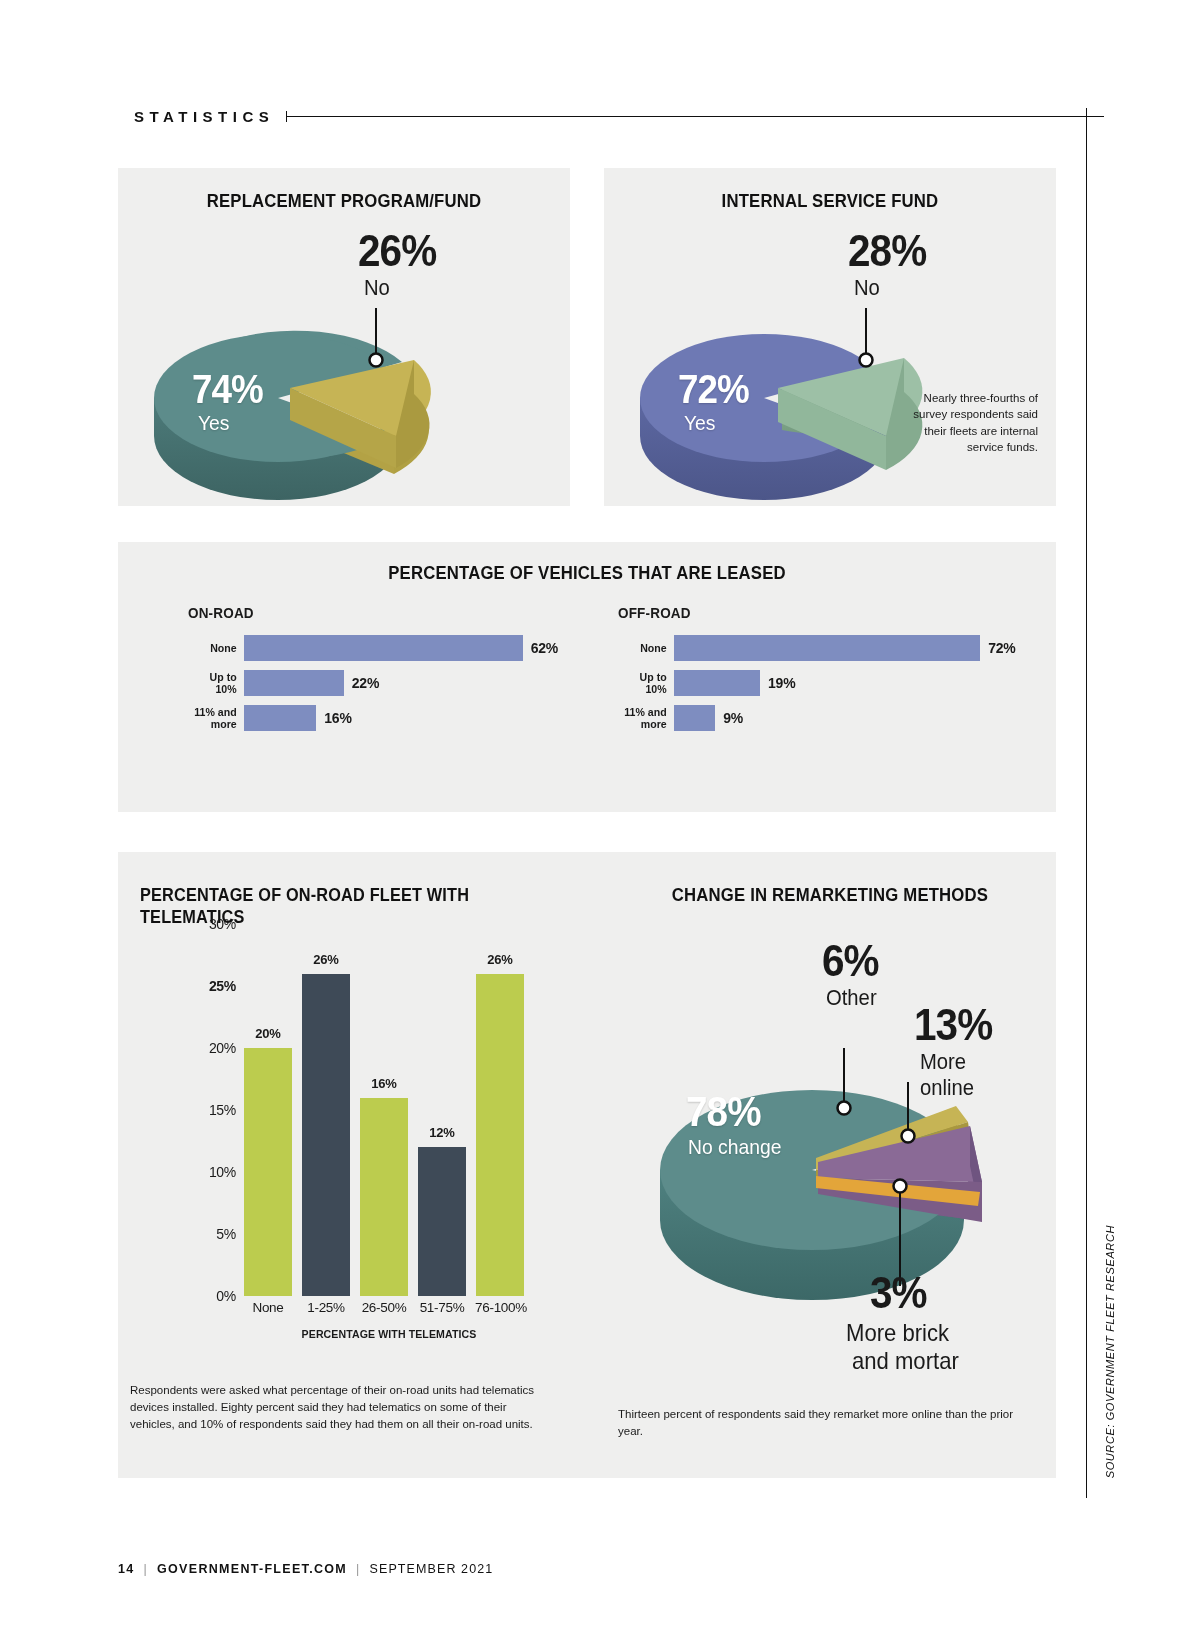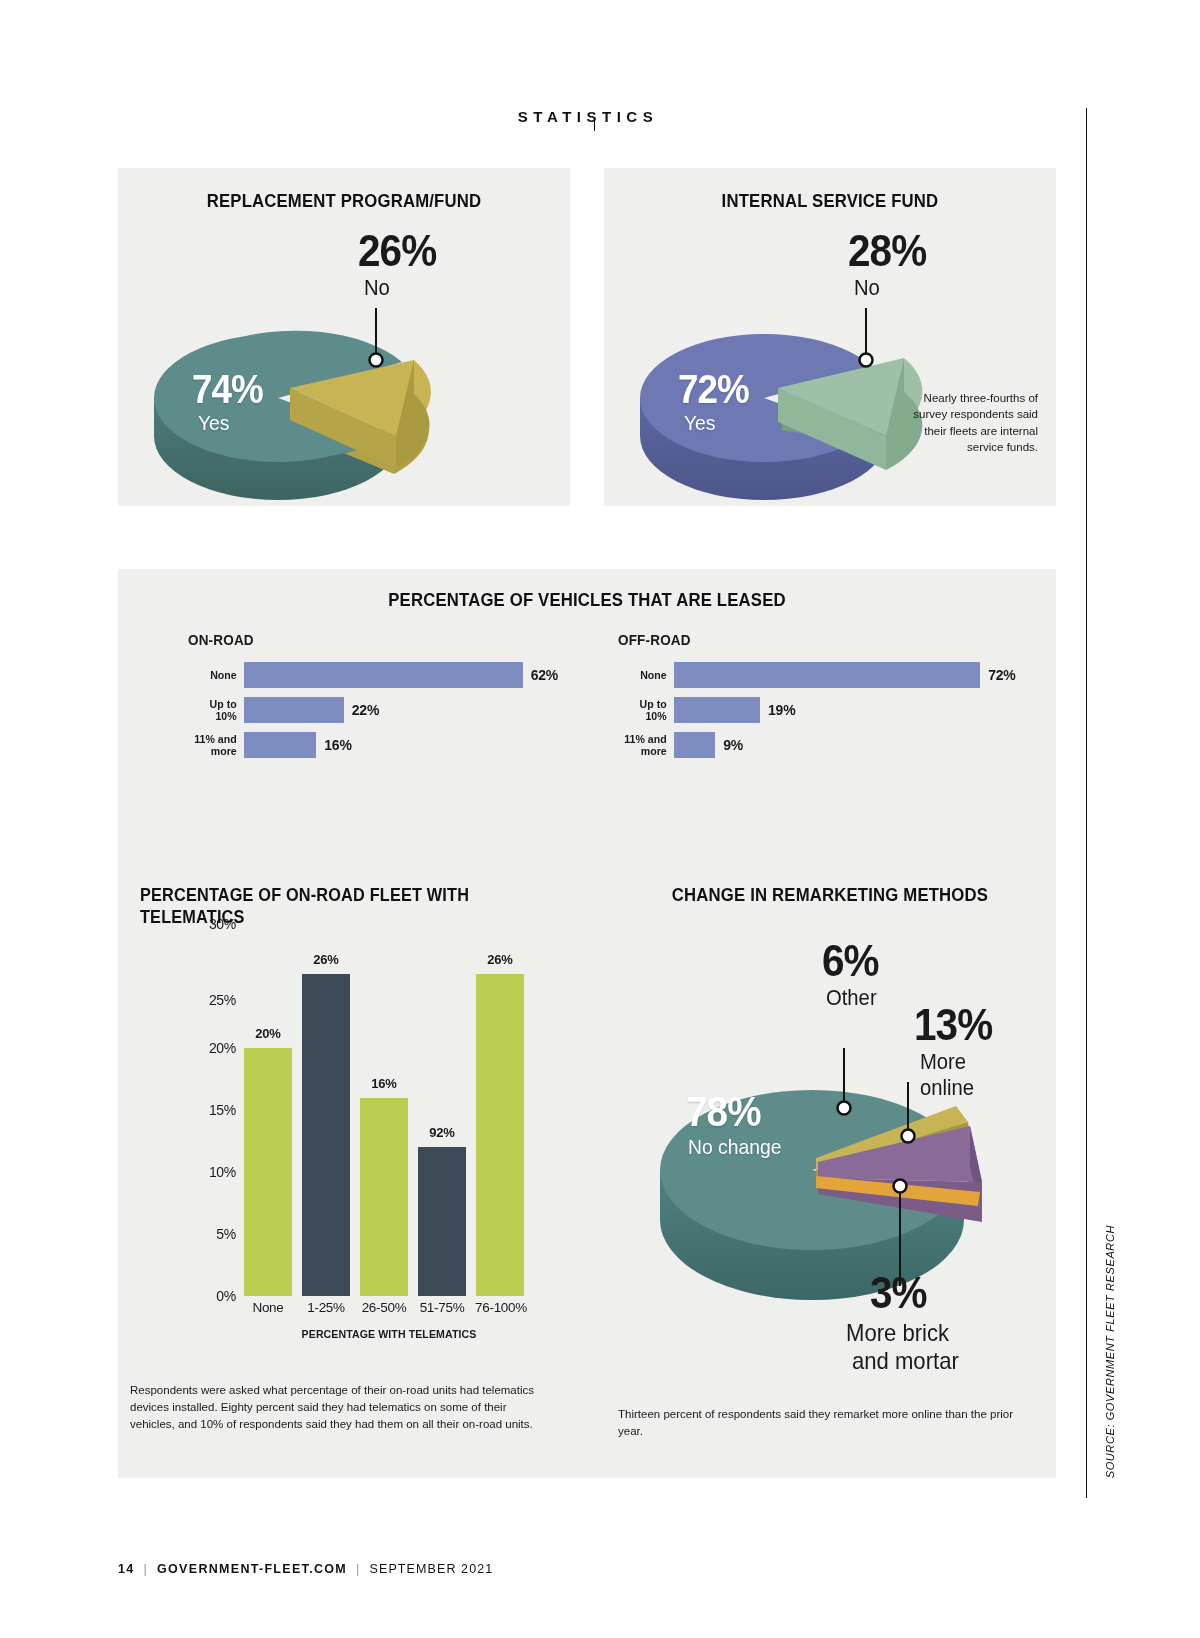--- a/index.html
+++ b/index.html
@@ -7,21 +7,21 @@
   body {
     background:#ffffff;
     font-family:"Liberation Sans", sans-serif;
     color:#1a1a1a;
     position:relative;
     overflow:hidden;
   }
   .page { position:absolute; inset:0; }
 
   
-  .kicker-row { position:absolute; left:103px; top:108px; width:970px; display:flex; align-items:center;flex-direction:column; }
+  .kicker-row { position:absolute; left:134px; top:108px; width:970px; display:flex; align-items:center; }
   .kicker { font-size:15px; font-weight:700; letter-spacing:5.5px; color:#111; white-space:nowrap; font-family:"Liberation Sans", sans-serif; }
   .kicker-rule { flex:1; height:1px; background:#111; margin-left:12px; position:relative; }
   .kicker-rule::before { content:""; position:absolute; left:0; top:-5px; width:1px; height:11px; background:#111; }
   .edge-rule { position:absolute; left:1086px; top:108px; width:1px; height:1390px; background:#111; }
 
   
   .panel { position:absolute; background:#efefee; }
   .panel-title {
     text-align:center; font-weight:700; font-size:19px; letter-spacing:.2px;
     color:#111; font-family:"Liberation Sans", sans-serif;
@@ -153,21 +153,21 @@
 
     <div class="in-pie-num" style="position:absolute; left:74px; top:202px;">72%</div>
     <div class="in-pie-lab" style="position:absolute; left:80px; top:244px;">Yes</div>
 
     <div class="big-num" style="position:absolute; left:244px; top:62px;">28%</div>
     <div class="sub-lab" style="position:absolute; left:250px; top:108px;">No</div>
 
     <div class="caption right" style="position:absolute; left:300px; top:222px; width:134px;">Nearly three-fourths of survey respondents said their fleets are internal service funds.</div>
   </div>
 
-  <div class="panel" style="left:118px; top:569px; width:938px; height:300px;">
+  <div class="panel" style="left:118px; top:542px; width:938px; height:270px;">
     <div class="panel-title" style="position:absolute; left:0; top:20px; width:100%;">PERCENTAGE OF VEHICLES THAT ARE LEASED</div>
 
     <div class="hbar-group" style="left:70px; top:62px; width:400px;">
       <div class="hbar-sub" style="margin-bottom:12px;">ON-ROAD</div>
 
       <div class="hbar-row">
         <div class="hbar-cat">
           <div>None</div>
         </div>
         <div class="hbar-track">
@@ -237,41 +237,41 @@
 
   </div>
 
   <div class="panel" style="left:118px; top:852px; width:536px; height:626px;">
     <div class="panel-title left-align" style="position:absolute; left:22px; top:32px; width:420px; font-size:18.5px;">PERCENTAGE OF ON-ROAD FLEET WITH TELEMATICS</div>
 
     <div class="col-chart" style="left:0; top:72px; width:452px; height:388px;">
 
       <div style="position:absolute; left:60px; top:0; width:58px; height:372px;">
         <div class="y-lab" style="top:0px;">30%</div>
-        <div class="y-lab" style="top:76px;">25%</div>
+        <div class="y-lab" style="top:62px;font-weight:bold;">25%</div>
         <div class="y-lab" style="top:124px;">20%</div>
         <div class="y-lab" style="top:186px;">15%</div>
         <div class="y-lab" style="top:248px;">10%</div>
         <div class="y-lab" style="top:310px;">5%</div>
         <div class="y-lab" style="top:372px;">0%</div>
       </div>
 
       <div style="position:absolute; left:126px; top:0; width:290px; height:372px;">
 
         <div class="col" style="left:0px; width:48px; height:248px; background:#bccc4e;">
           <div class="col-val" style="top:-22px;">20%</div>
         </div>
         <div class="col" style="left:58px; width:48px; height:322px; background:#3e4a57;">
           <div class="col-val" style="top:-22px;">26%</div>
         </div>
         <div class="col" style="left:116px; width:48px; height:198px; background:#bccc4e;">
           <div class="col-val" style="top:-22px;">16%</div>
         </div>
         <div class="col" style="left:174px; width:48px; height:149px; background:#3e4a57;">
-          <div class="col-val" style="top:-22px;">92%</div>
+          <div class="col-val" style="top:-22px;">12%</div>
         </div>
         <div class="col" style="left:232px; width:48px; height:322px; background:#bccc4e;">
           <div class="col-val" style="top:-22px;">26%</div>
         </div>
       </div>
 
       <div style="position:absolute; left:126px; top:376px; width:290px;">
         <div class="x-lab" style="left:-8px;  width:64px;">None</div>
         <div class="x-lab" style="left:50px;  width:64px;">1-25%</div>
         <div class="x-lab" style="left:108px; width:64px;">26-50%</div>

